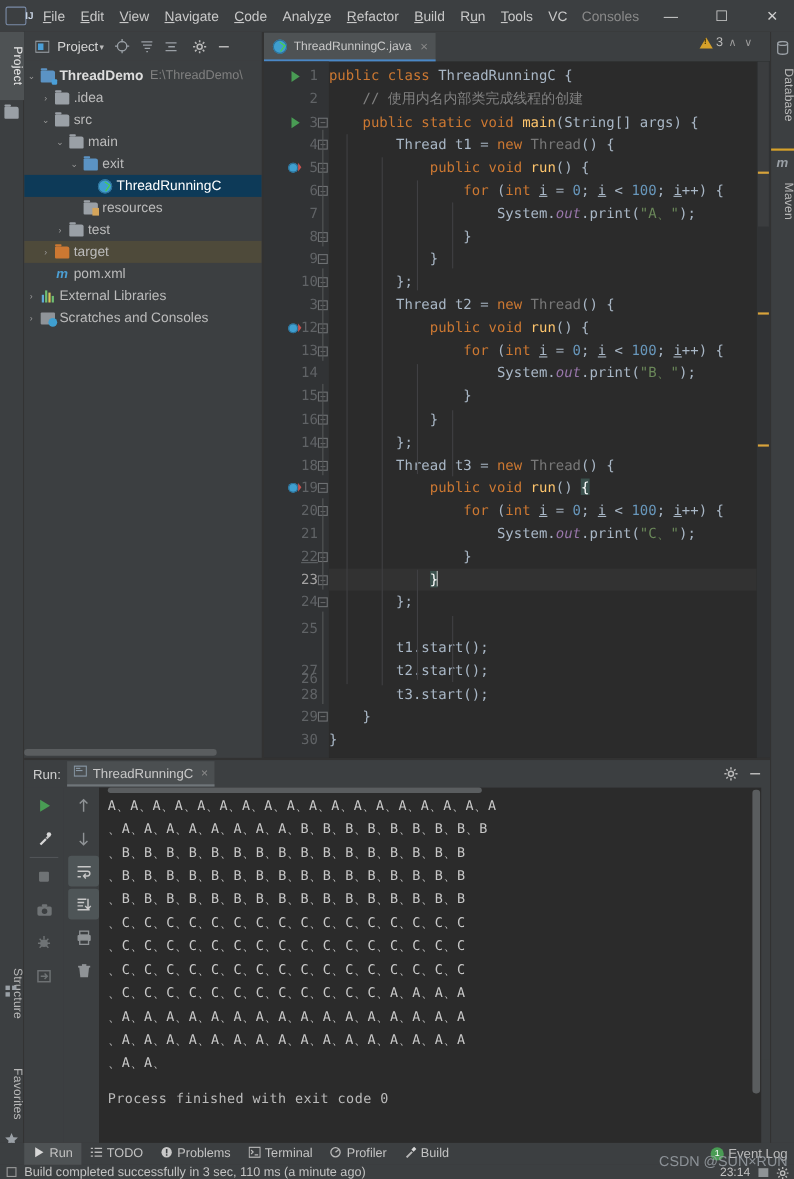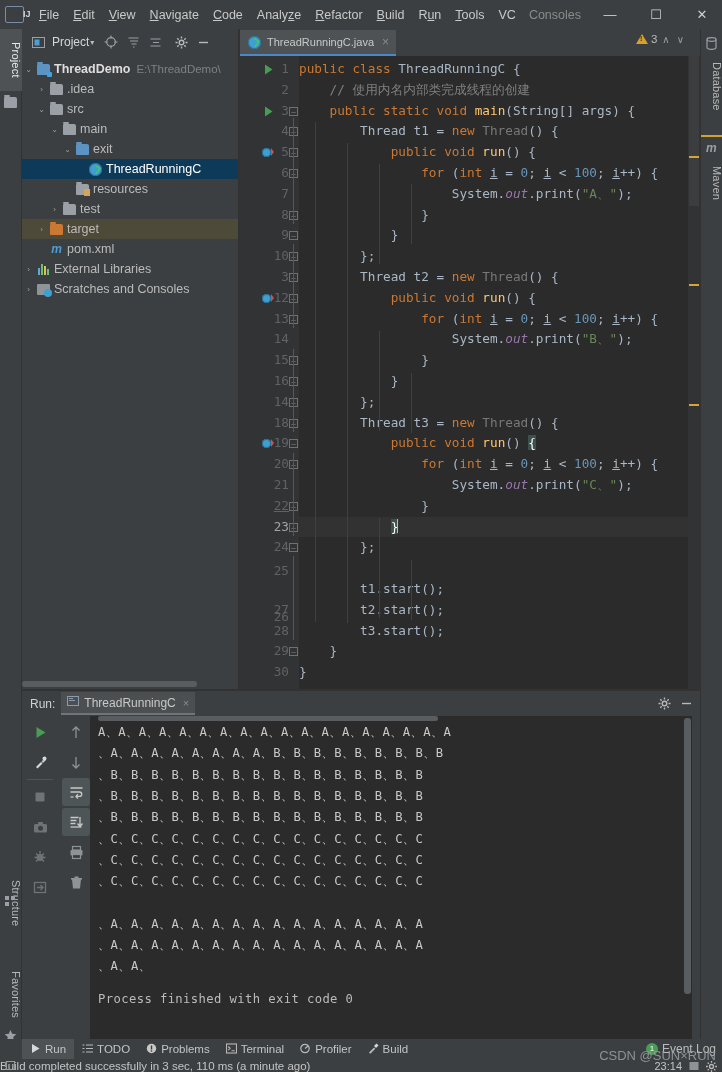--- a/index.html
+++ b/index.html
@@ -246,21 +246,21 @@
   .tb-item.active { background:#4e5254; }
   .tb-right { margin-left:auto; display:flex; align-items:center; padding-right:6px; }
   .evt-dot {
     width:12px;height:12px;border-radius:50%;background:#499c54;color:#fff;
     font-size:8px;line-height:12px;text-align:center;margin-right:4px;
   }
   .status-bar {
     position:absolute; left:0; top:1059px; width:722px; height:13px;
     background:#3c3f41; display:flex; align-items:center;
   }
-  .sb-text { font-size:11.5px; color:#c3c3c3; }
+  .sb-text { font-size:11.5px; color:#c3c3c3; padding-left:22px; }
   .sb-right { margin-left:auto; display:flex; align-items:center; gap:7px; padding-right:6px; font-size:11px; color:#c3c3c3; }
   .sb-ico { width:10px; height:10px; }
   .watermark {
     position:absolute; right:6px; top:1048px;
     font-size:13px; color:#9aa0a6; opacity:.85;
     font-family:"Liberation Sans", sans-serif; pointer-events:none;
   }
   .lock-sq { position:absolute; left:6px; top:1061px; width:9px; height:9px; border:1px solid #9a9a9a; }
 </style>
 </head>
@@ -733,20 +733,21 @@
           <i></i>
         </div>
     <div class="cline" style="top: 8px;">A、A、A、A、A、A、A、A、A、A、A、A、A、A、A、A、A、A</div>
         <div class="cline" style="top: 29.3px;">、A、A、A、A、A、A、A、A、B、B、B、B、B、B、B、B、B</div>
         <div class="cline" style="top: 50.6px;">、B、B、B、B、B、B、B、B、B、B、B、B、B、B、B、B</div>
         <div class="cline" style="top: 71.9px;">、B、B、B、B、B、B、B、B、B、B、B、B、B、B、B、B</div>
         <div class="cline" style="top: 93.2px;">、B、B、B、B、B、B、B、B、B、B、B、B、B、B、B、B</div>
         <div class="cline" style="top: 114.5px;">、C、C、C、C、C、C、C、C、C、C、C、C、C、C、C、C</div>
         <div class="cline" style="top: 135.8px;">、C、C、C、C、C、C、C、C、C、C、C、C、C、C、C、C</div>
         <div class="cline" style="top: 157.1px;">、C、C、C、C、C、C、C、C、C、C、C、C、C、C、C、C</div>
+        <div class="cline" style="top: 178.4px;">、C、C、C、C、C、C、C、C、C、C、C、C、A、A、A、A</div>
         <div class="cline" style="top: 199.7px;">、A、A、A、A、A、A、A、A、A、A、A、A、A、A、A、A</div>
         <div class="cline" style="top: 221px;">、A、A、A、A、A、A、A、A、A、A、A、A、A、A、A、A</div>
         <div class="cline" style="top: 242.3px;">、A、A、</div>
         <div class="cline fin" style="top: 275.6px;">Process finished with exit code 0</div>
       </div>
     <div class="console-hsb">
       <i style="width:340px;margin-left:8px;"></i>
     </div>
   </div>
 

